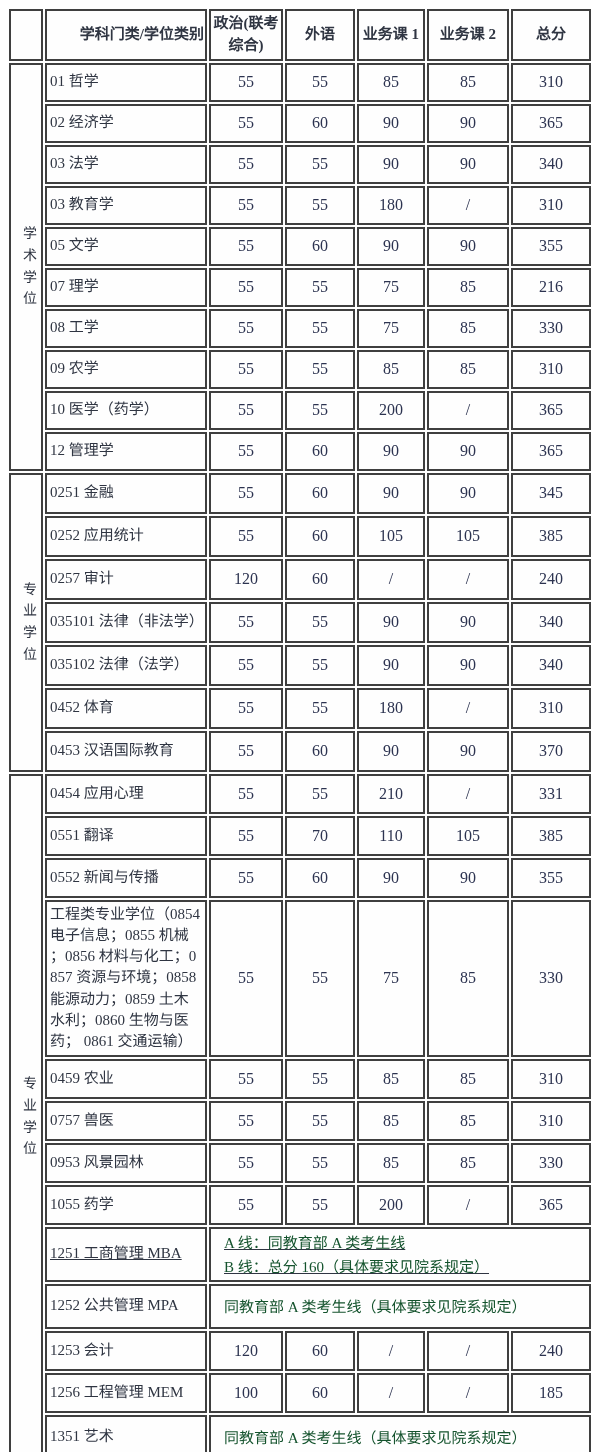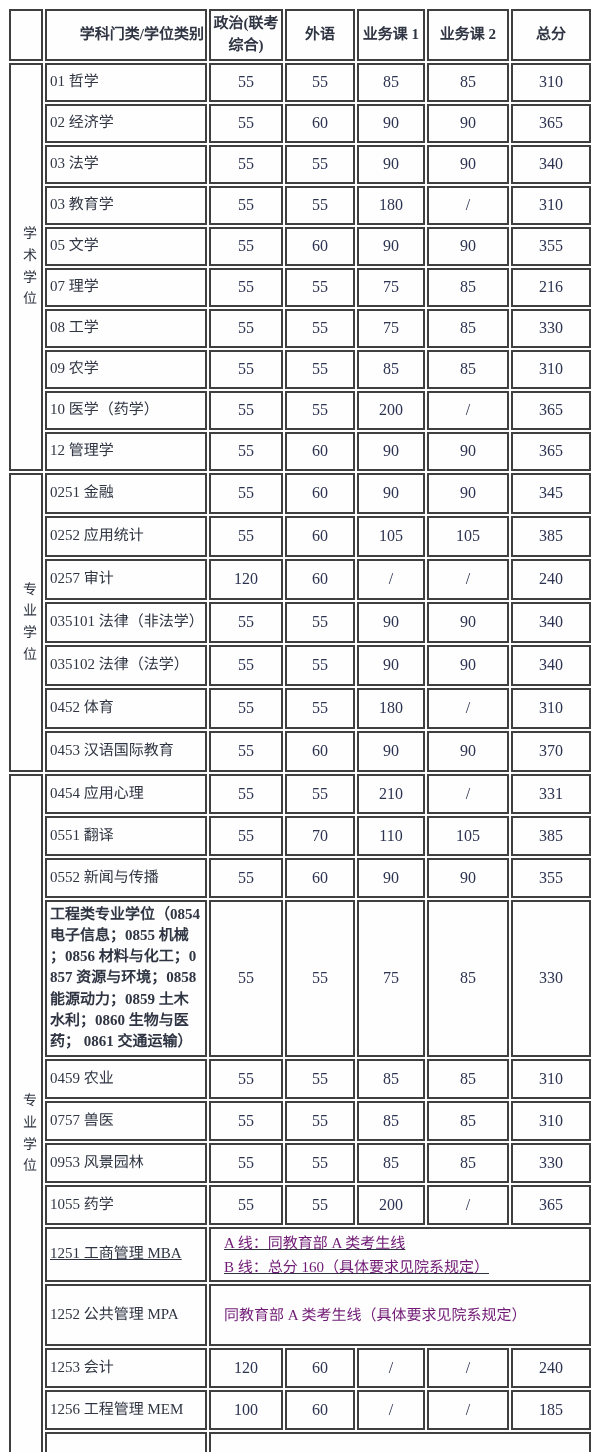--- a/index.html
+++ b/index.html
@@ -29,21 +29,21 @@
     vertical-align: middle;
     overflow: hidden;
     box-sizing: border-box;
   }
   tr.hdr { height: 47px; }
   tr.g0  { height: 39px; }
   tr.g1  { height: 41px; }
   tr.g2  { height: 40px; }
   tr.r-eng  { height: 150px; }
   tr.r-mba  { height: 55px; text-decoration: underline; }
-  tr.r-note { height: 62px; }
+  tr.r-note { height: 45px; }
 
   th.h-cell {
     font-weight: bold;
     font-size: 15px;
     text-align: center;
     padding: 2px 1px;
     line-height: 1.45;
   }
   th.h-cat {
     text-align: right;
@@ -68,21 +68,21 @@
     text-align: center;
     font-size: 16px;
     color: #2c3350;
     padding: 0;
   }
   td.merged-cell {
     text-align: left;
     font-size: 15px;
     line-height: 1.55;
     padding: 3px 4px 0 13px;
-    color: #701a75;
+    color: #14532d;
   }
 </style>
 </head>
 <body>
 
 <div class="page">
   <table class="score-table">
     <colgroup>
       <col style="width:34px">
       <col style="width:162px">
@@ -261,21 +261,21 @@
         </tr>
         <tr class="g2">
           <td class="name-cell">0552 新闻与传播</td>
           <td class="num-cell">55</td>
           <td class="num-cell">60</td>
           <td class="num-cell">90</td>
           <td class="num-cell">90</td>
           <td class="num-cell">355</td>
         </tr>
         <tr class="r-eng">
-          <td class="name-cell" style="vertical-align: middle; font-weight: bold;">工程类专业学位（0854 电子信息；0855 机械
+          <td class="name-cell" style="vertical-align: middle;">工程类专业学位（0854 电子信息；0855 机械
 ；0856 材料与化工；0857 资源与环境；0858 能源动力；0859 土木水利；0860 生物与医药； 0861 交通运输）</td>
           <td class="num-cell">55</td>
           <td class="num-cell">55</td>
           <td class="num-cell">75</td>
           <td class="num-cell">85</td>
           <td class="num-cell">330</td>
         </tr>
         <tr class="g2">
           <td class="name-cell">0459 农业</td>
           <td class="num-cell">55</td>

